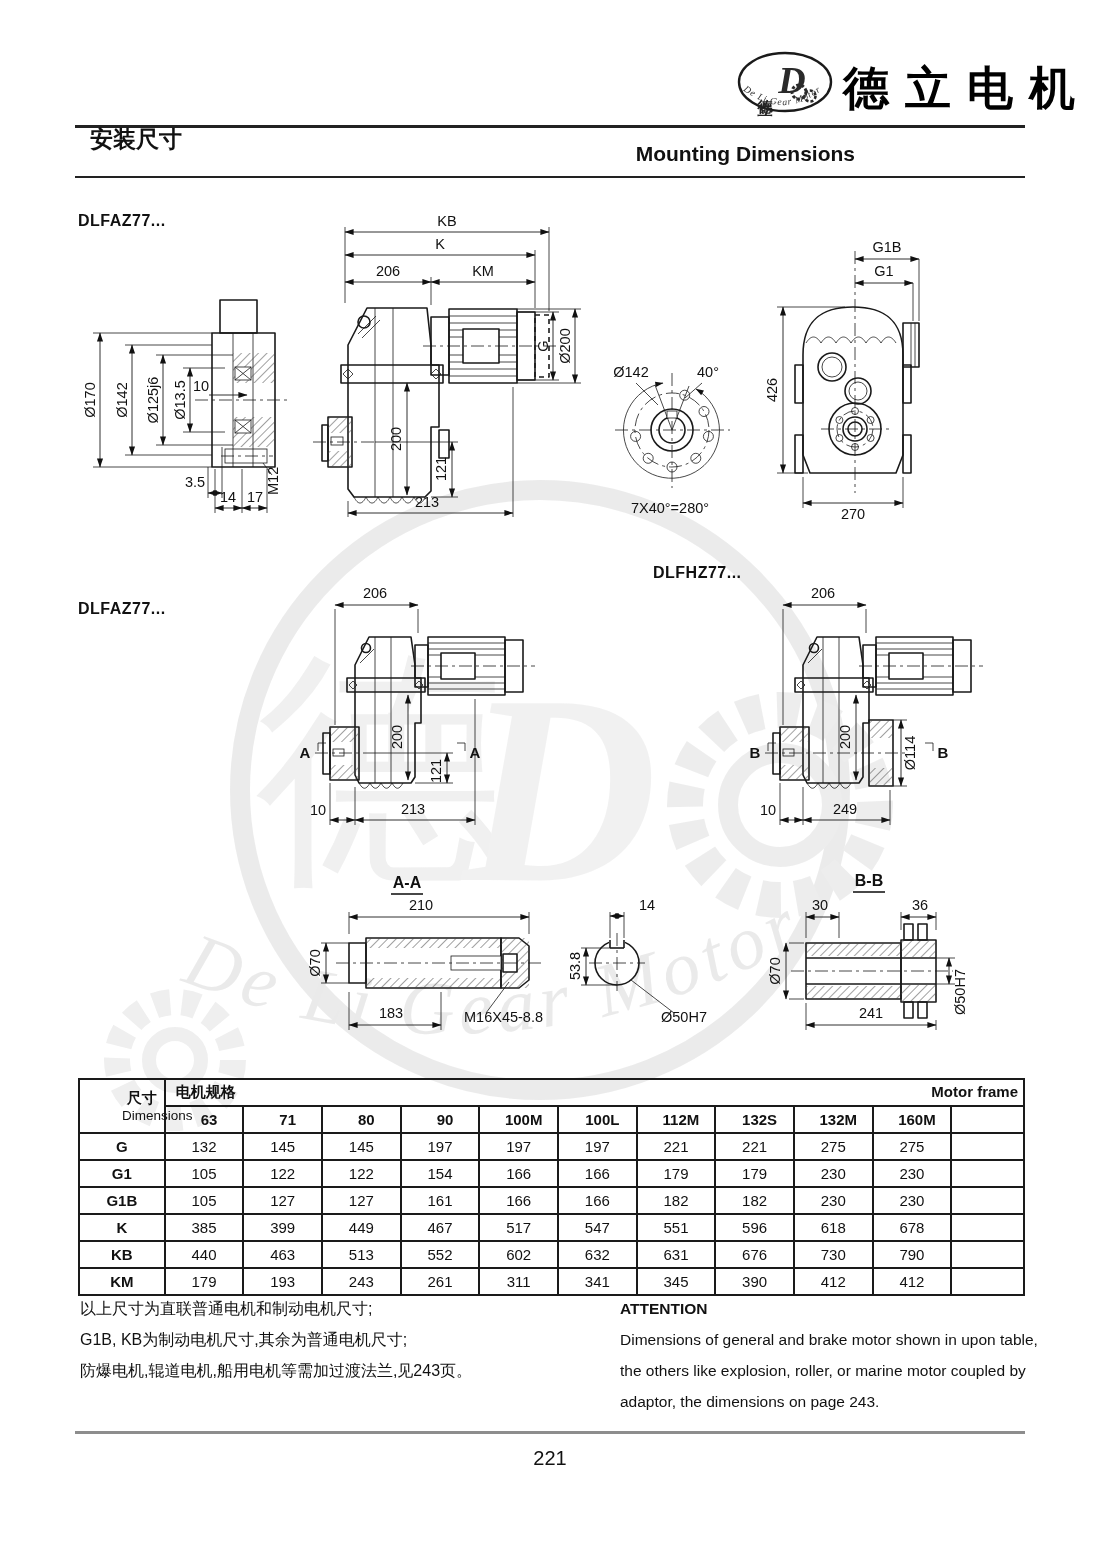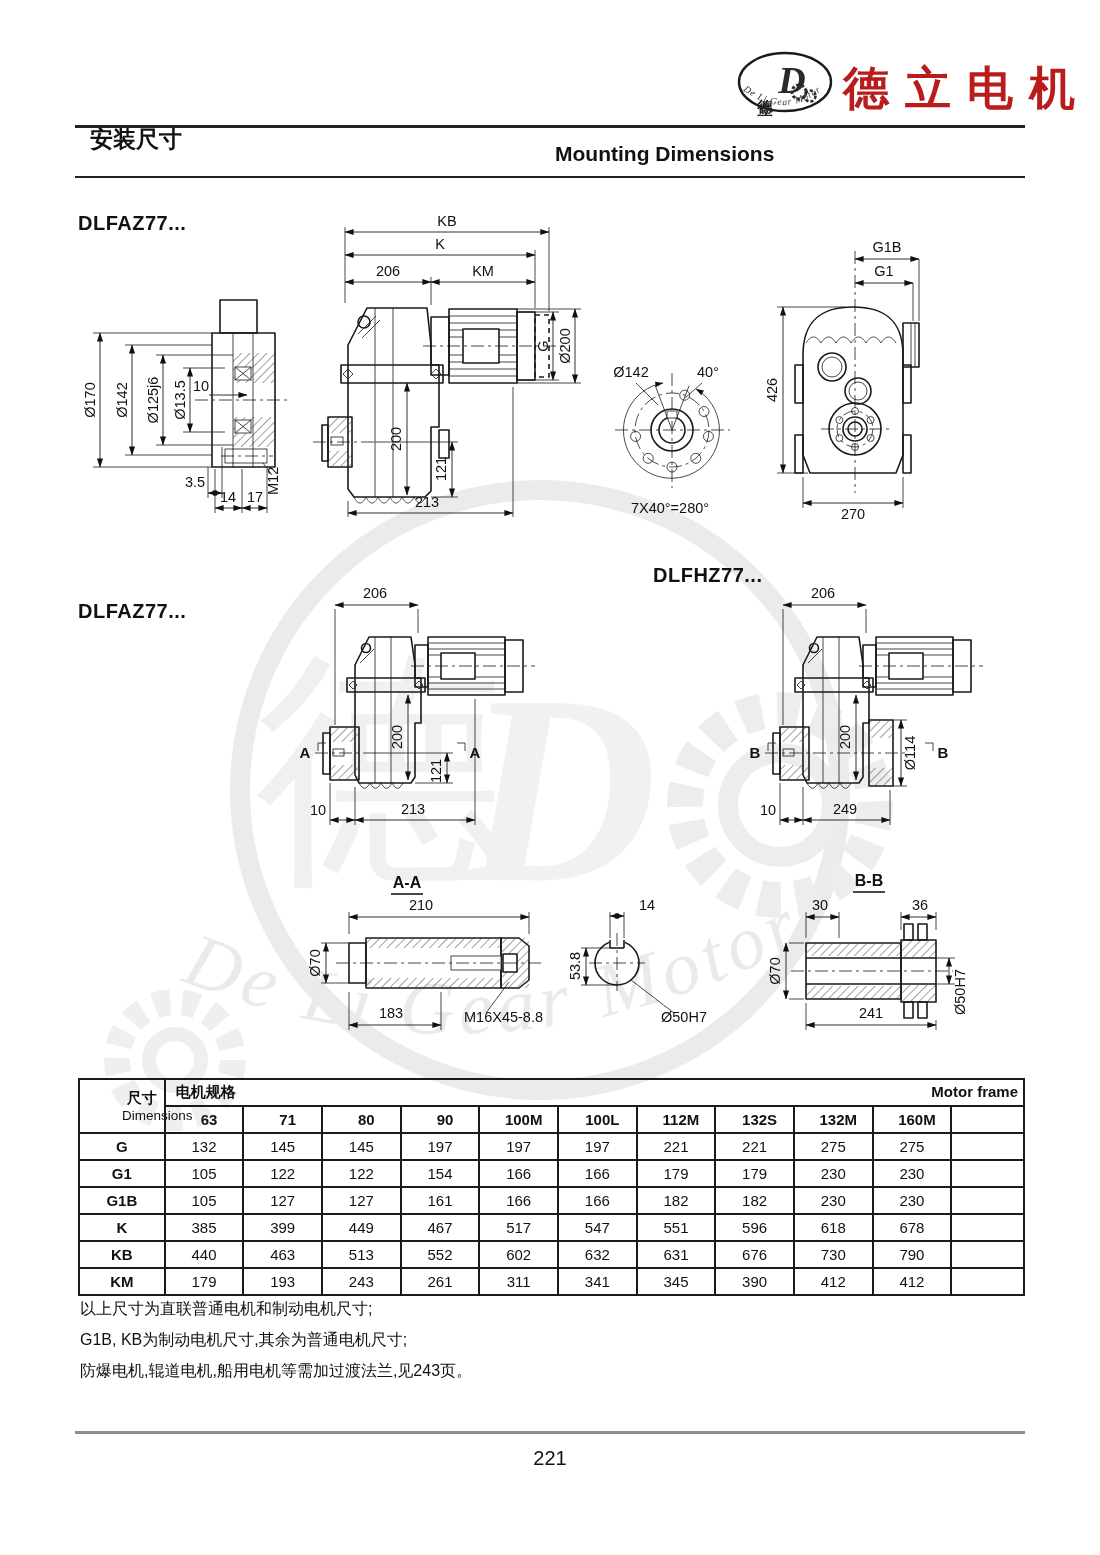--- a/index.html
+++ b/index.html
@@ -1,25 +1,25 @@
 <!DOCTYPE html>
 <html><head>
 <meta charset="utf-8">
 <style>
   html,body{margin:0;padding:0;background:#e8e8e8;}
   .page{position:relative;width:1100px;height:1555px;background:#ffffff;overflow:hidden;
         font-family:"Liberation Sans",sans-serif;color:#111;}
   .abs{position:absolute;}
   
   .brand{font-family:"Liberation Serif",serif;font-weight:900;font-size:46px;letter-spacing:16px;
-         color:#b91c1c;white-space:nowrap;}
+         color:#000000;white-space:nowrap;}
   .hrule{background:#222;}
   .title-cn{font-size:23px;font-weight:700;}
-  .title-en{font-size:21px;font-weight:700;text-align:left;}
-  .model{font-size:20px;font-weight:700;letter-spacing:.5px;}
+  .title-en{font-size:21px;font-weight:700;text-align:right;}
+  .model{font-size:16px;font-weight:700;letter-spacing:.5px;}
   
   svg{overflow:visible;}
   .s1{stroke:#1a1a1a;stroke-width:1.6;fill:none;stroke-linejoin:round;}
   .s0{stroke:#1a1a1a;stroke-width:.8;fill:none;}
   .dim{stroke:#1a1a1a;stroke-width:.9;fill:none;}
   .cl{stroke:#1a1a1a;stroke-width:.8;fill:none;stroke-dasharray:13 4 3 4;}
   .dsh{stroke-dasharray:5 4;}
   .wh{fill:#fff;}
   .hp1{fill:url(#h1);stroke:none;}
   .hp2{fill:url(#h2);stroke:none;}
@@ -651,17 +651,23 @@
           </tr>
         </tbody>
     </table>
   </div>
 
   <div class="abs notes z1" style="left:80px;top:1293px;width:500px;">
     <div>以上尺寸为直联普通电机和制动电机尺寸;</div>
     <div>G1B, KB为制动电机尺寸,其余为普通电机尺寸;</div>
     <div>防爆电机,辊道电机,船用电机等需加过渡法兰,见243页。</div>
   </div>
+  <div class="abs notes-en z1" style="left:620px;top:1293px;width:420px;">
+    <div class="nt">ATTENTION</div>
+    <div>Dimensions of general and brake motor shown in upon table,</div>
+    <div>the others like explosion, roller, or marine motor coupled by</div>
+    <div>adaptor, the dimensions on page 243.</div>
+  </div>
 
   <div class="abs frule z1" style="left:75px;top:1431px;width:950px;height:3px;"></div>
   <div class="abs pagenum z1" style="left:0;top:1447px;">221</div>
 
 </div>
 
 </body></html>

